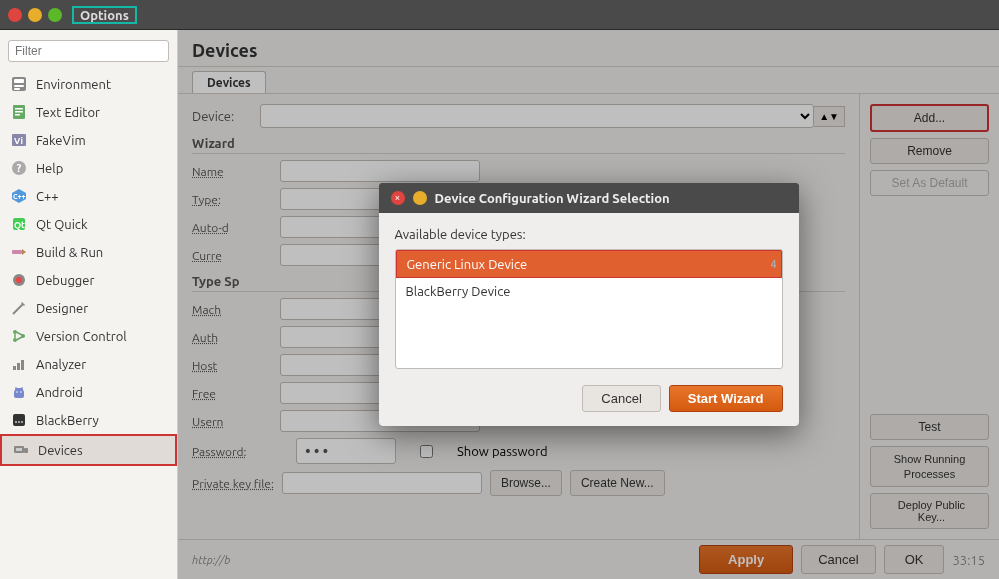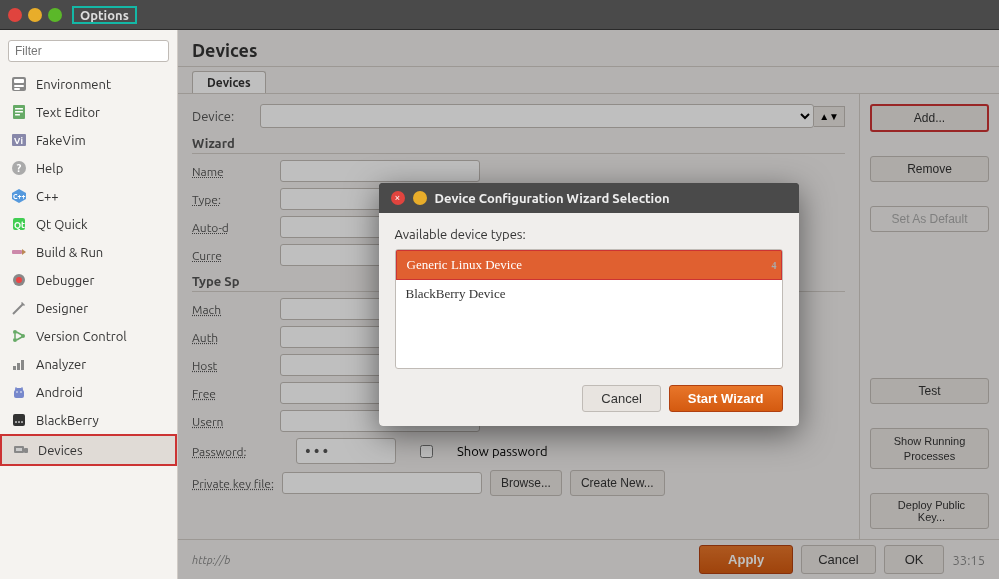--- a/index.html
+++ b/index.html
@@ -145,21 +145,21 @@
       flex: 1;
       padding: 10px 14px;
       overflow-y: auto;
     }
 
     .device-sidebar {
       width: 140px;
       padding: 10px 10px;
       display: flex;
       flex-direction: column;
-      gap: 24px;
+      gap: 6px;
       border-left: 1px solid #d0cbc6;
       justify-content: space-between;
     }
 
     .device-btn {
       padding: 5px 10px;
       background: #e8e4e0;
       border: 1px solid #c0bbb6;
       border-radius: 3px;
       cursor: pointer;
@@ -314,21 +314,20 @@
       color: #333;
       margin-bottom: 8px;
     }
     .dialog-list {
       border: 1px solid #c0bbb6;
       border-radius: 3px;
       background: #fff;
       overflow: hidden;
       margin-bottom: 12px;
       min-height: 120px;
-      font-family: Liberation Serif, serif;
     }
     .dialog-list-item {
       padding: 6px 10px;
       font-size: 13px;
       color: #333;
       cursor: pointer;
     }
     .dialog-list-item.selected {
       background: #e06030;
       color: #fff;

